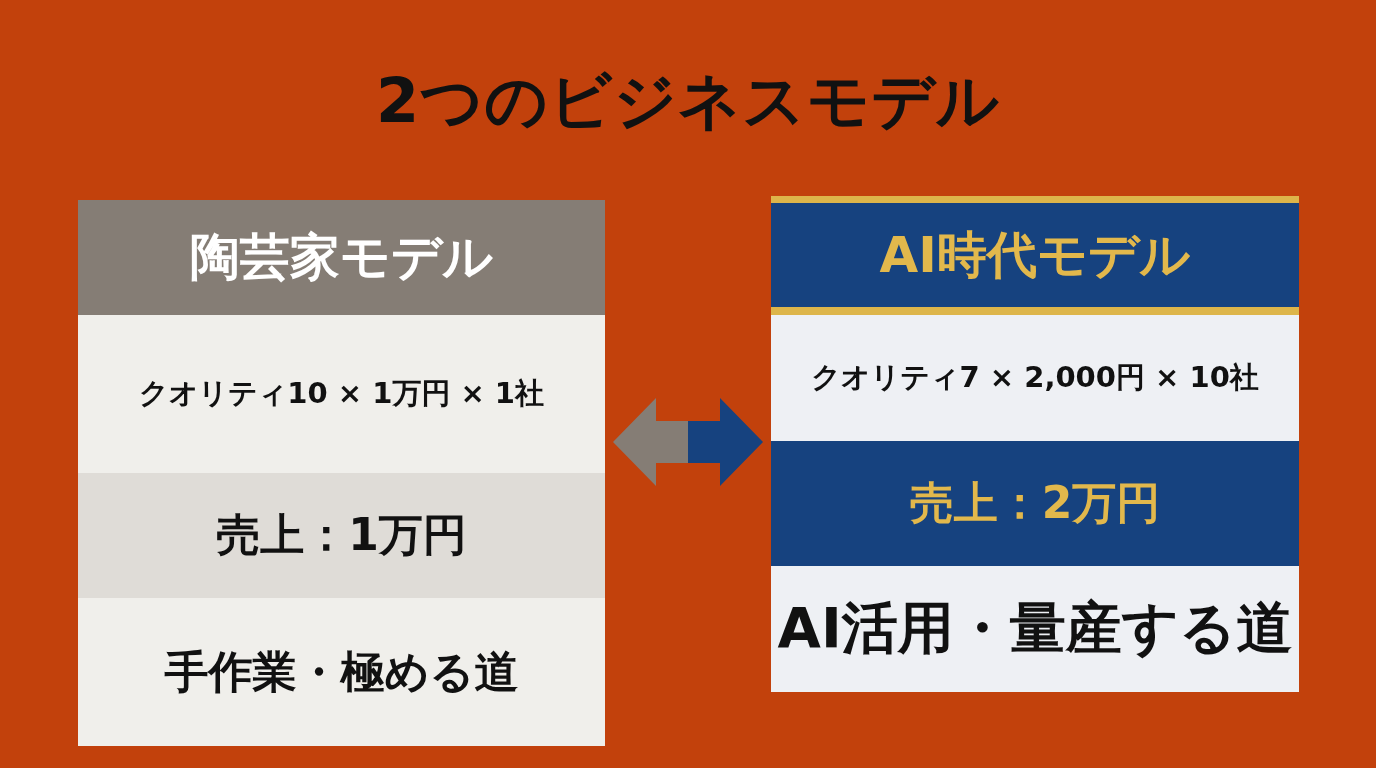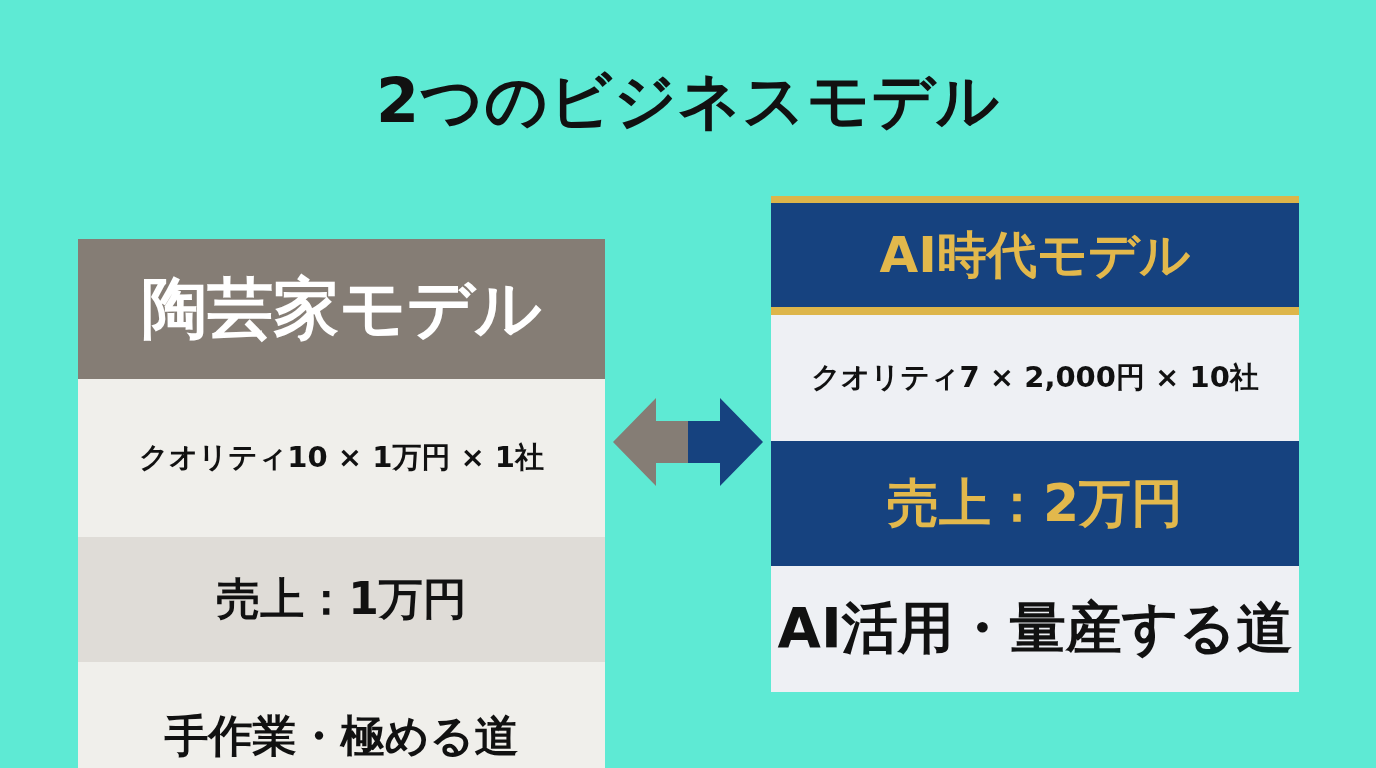--- a/index.html
+++ b/index.html
@@ -4,21 +4,21 @@
 <style>
   html, body {
     margin: 0;
     padding: 0;
     width: 1376px;
     height: 768px;
     background: #ffffff;
     overflow: hidden;
     font-family: "DejaVu Sans", "Liberation Sans", sans-serif;
   }
-  .page { position: relative; width: 1376px; height: 768px; background: #5eead4; }
+  .page { position: relative; width: 1376px; height: 768px; background: #c2410c; }
 
   .title {
     position: absolute;
     left: 0; top: 56px;
     width: 1376px;
     text-align: center;
     font-size: 62px;
     font-weight: bold;
     color: #111111;
     letter-spacing: 1px;
@@ -37,32 +37,32 @@
   .row {
     display: flex;
     align-items: center;
     justify-content: center;
     font-weight: bold;
     box-sizing: border-box;
     white-space: nowrap;
   }
 
   
-  .left .hdr { height: 140px; background: #857d75; color: #ffffff; font-size: 66px; margin-top: 39px; }
+  .left .hdr { height: 115px; background: #857d75; color: #ffffff; font-size: 50px; }
   .left .formula { height: 158px; background: #f0efeb; color: #111111; font-size: 29px; }
   .left .sales { height: 125px; background: #dfdcd7; color: #111111; font-size: 44px; }
   .left .motto { height: 148px; background: #f0efeb; color: #111111; font-size: 44px; }
 
   
   .right .hdr {
     height: 119px; background: #16427f; color: #e2b84c; font-size: 50px;
     border-top: 7px solid #ddb54a; border-bottom: 8px solid #ddb54a;
   }
   .right .formula { height: 126px; background: #eef0f4; color: #111111; font-size: 29px; }
-  .right .sales { height: 125px; background: #16427f; color: #e2b84c; font-size: 52px; }
+  .right .sales { height: 125px; background: #16427f; color: #e2b84c; font-size: 44px; }
   .right .motto { height: 126px; background: #eef0f4; color: #111111; font-size: 56px; }
 
   .arrow {
     position: absolute;
     left: 613px; top: 398px;
     width: 150px; height: 88px;
   }
 </style>
 </head>
 <body>

